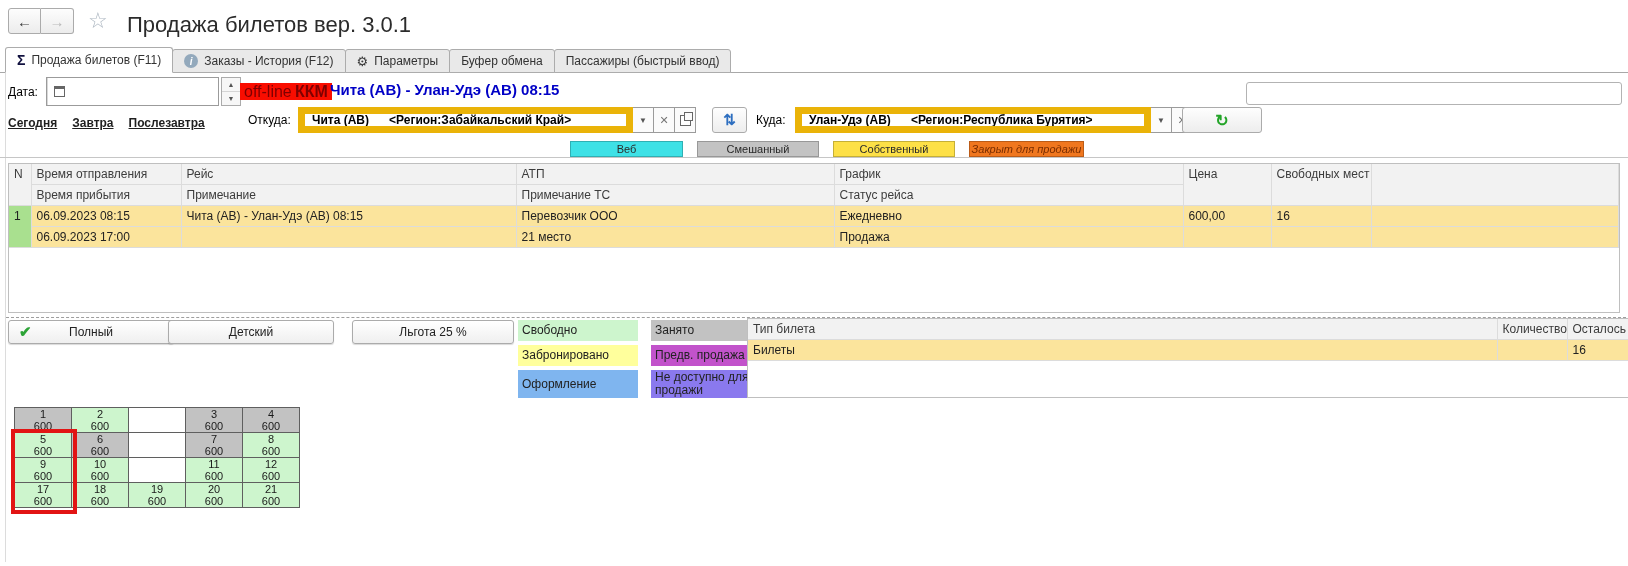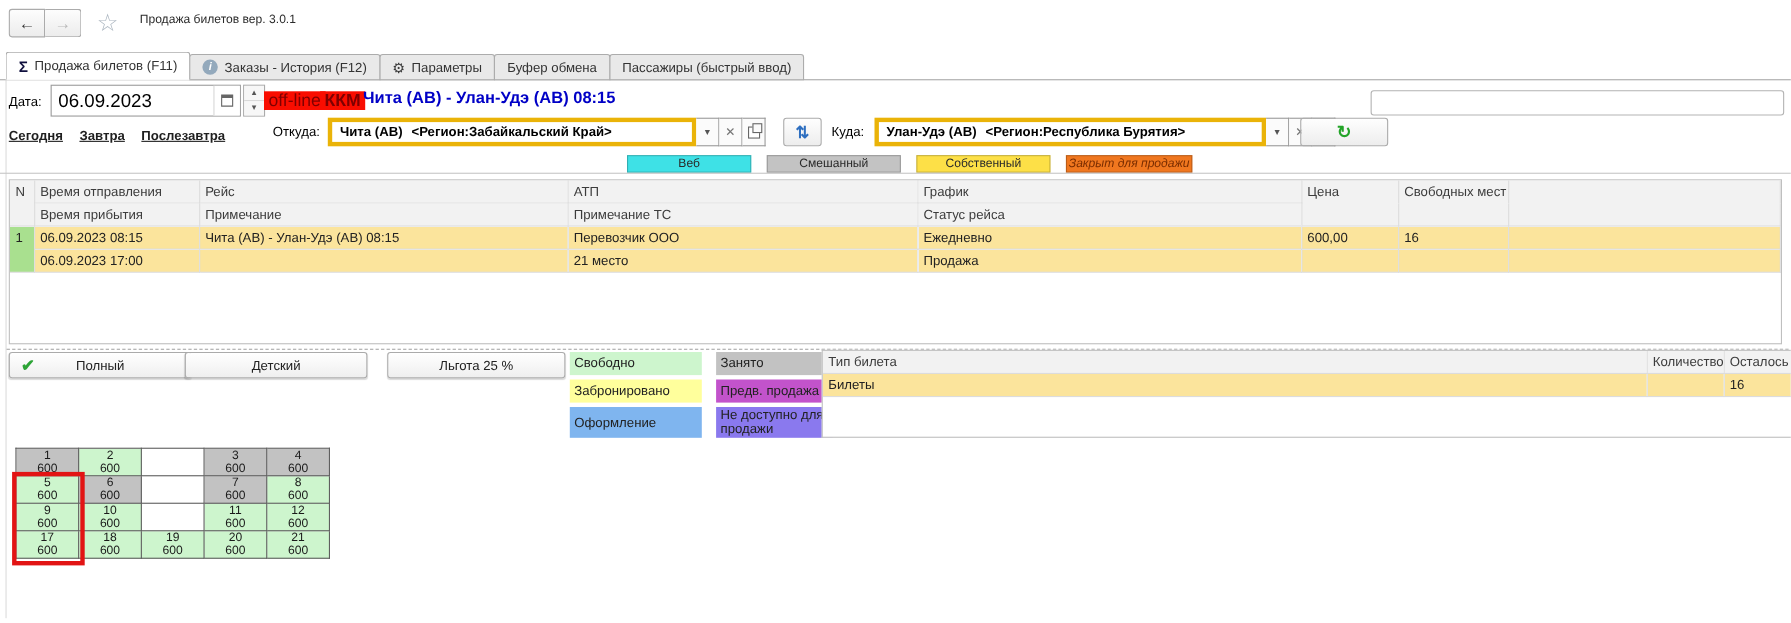--- a/index.html
+++ b/index.html
@@ -8,21 +8,21 @@
   button{font-family:"Liberation Sans",sans-serif}
 
   
   .titlebar{position:absolute;top:0;left:0;right:0;height:48px;background:#fff}
   .navpair{position:absolute;left:8px;top:8px;display:flex}
   .navbtn{width:33px;height:26px;border:1px solid #ABABAB;background:linear-gradient(#FDFDFD,#ECECEC);
           display:flex;align-items:center;justify-content:center;font-size:15px;padding:0;cursor:pointer}
   .navbtn.back{border-radius:3px 0 0 3px;color:#3A3A3A}
   .navbtn.fwd{border-radius:0 3px 3px 0;color:#B9B9B9;border-left:none}
   .star{position:absolute;left:88px;top:8px;font-size:22px;color:#ADB7C1;cursor:pointer}
-  .apptitle{position:absolute;left:127px;top:12px;font-size:11px;color:#2B2B2B}
+  .apptitle{position:absolute;left:127px;top:12px;font-size:22px;color:#2B2B2B}
 
   
   .tabbar{position:absolute;left:5px;top:47px;height:26px;display:flex;align-items:flex-end;z-index:3}
   .tab{height:24px;display:flex;align-items:center;gap:6px;padding:0 11px;background:#E9E9E9;
        border:1px solid #ACACAC;border-radius:3px 3px 0 0;margin-right:-1px;color:#333;cursor:pointer;box-sizing:border-box}
   .tab.active{background:#fff;height:26px;border-bottom:1px solid #fff;z-index:4}
   .tabico{display:inline-flex}
   .tabico.sigma{font-weight:bold;font-size:14px;color:#10103E}
   .tabico.info{width:14px;height:14px;border-radius:50%;background:#93A9BC;color:#fff;font-size:10px;
                font-weight:bold;font-style:italic;align-items:center;justify-content:center}
@@ -51,21 +51,21 @@
   .badge{position:absolute;top:11px;height:17px;background:#F90D00;color:#7E0000;font-size:16px;
          display:flex;align-items:center;padding:0 4px;white-space:nowrap}
   .badge.b1{left:240px}
   .badge.b2{left:291px;font-weight:bold}
   .route-title{position:absolute;left:330px;top:9px;font-size:15px;font-weight:bold;color:#0000C6;white-space:nowrap}
   .empty-field{position:absolute;left:1246px;top:10px;width:376px;height:23px;border:1px solid #B3B3B3;
                border-radius:3px;box-sizing:border-box}
 
   
   .combo{position:absolute;top:35px;height:26px;display:flex}
-  .combo-input{border:4px solid #eab308;display:flex;align-items:center;padding:0 7px;gap:8px;
+  .combo-input{border:7px solid #eab308;display:flex;align-items:center;padding:0 7px;gap:20px;
                box-sizing:border-box;background:#fff;overflow:hidden;white-space:nowrap}
   .combo-value,.combo-region{font-weight:bold;color:#000}
   .combo-btn{width:21px;border:1px solid #9B9B9B;border-left:none;display:flex;align-items:center;
              justify-content:center;background:#FBFBFB;padding:0;cursor:pointer;box-sizing:border-box}
   .dd-ico{font-size:8px;color:#555}
   .x-ico{font-size:11px;color:#777}
   .open-ico{width:9px;height:9px;border:1px solid #666;position:relative;background:#fff}
   .open-ico::before{content:'';position:absolute;left:3px;top:-4px;width:7px;height:7px;
                     border:1px solid #666;background:#FBFBFB}
   .toolbtn{position:absolute;top:35px;border:1px solid #ABABAB;border-radius:3px;box-sizing:border-box;
@@ -163,21 +163,20 @@
       <span>Пассажиры (быстрый ввод)</span>
     </div>
   </div>
 <div class="content-topline"></div>
 
 <div class="content">
   <div class="leftline"></div>
 
   <span class="lbl" style="left:8px;top:13px">Дата:</span>
   <div class="date-group">
-    <span class="date-value">06.09.2023</span>
     <button class="cal-btn">
       <span class="cal-ico"></span>
       </button>
   </div>
   <div class="spin">
     <button>▲</button>
     <button>▼</button>
   </div>
   <div class="quick">
       <span>Сегодня</span>

